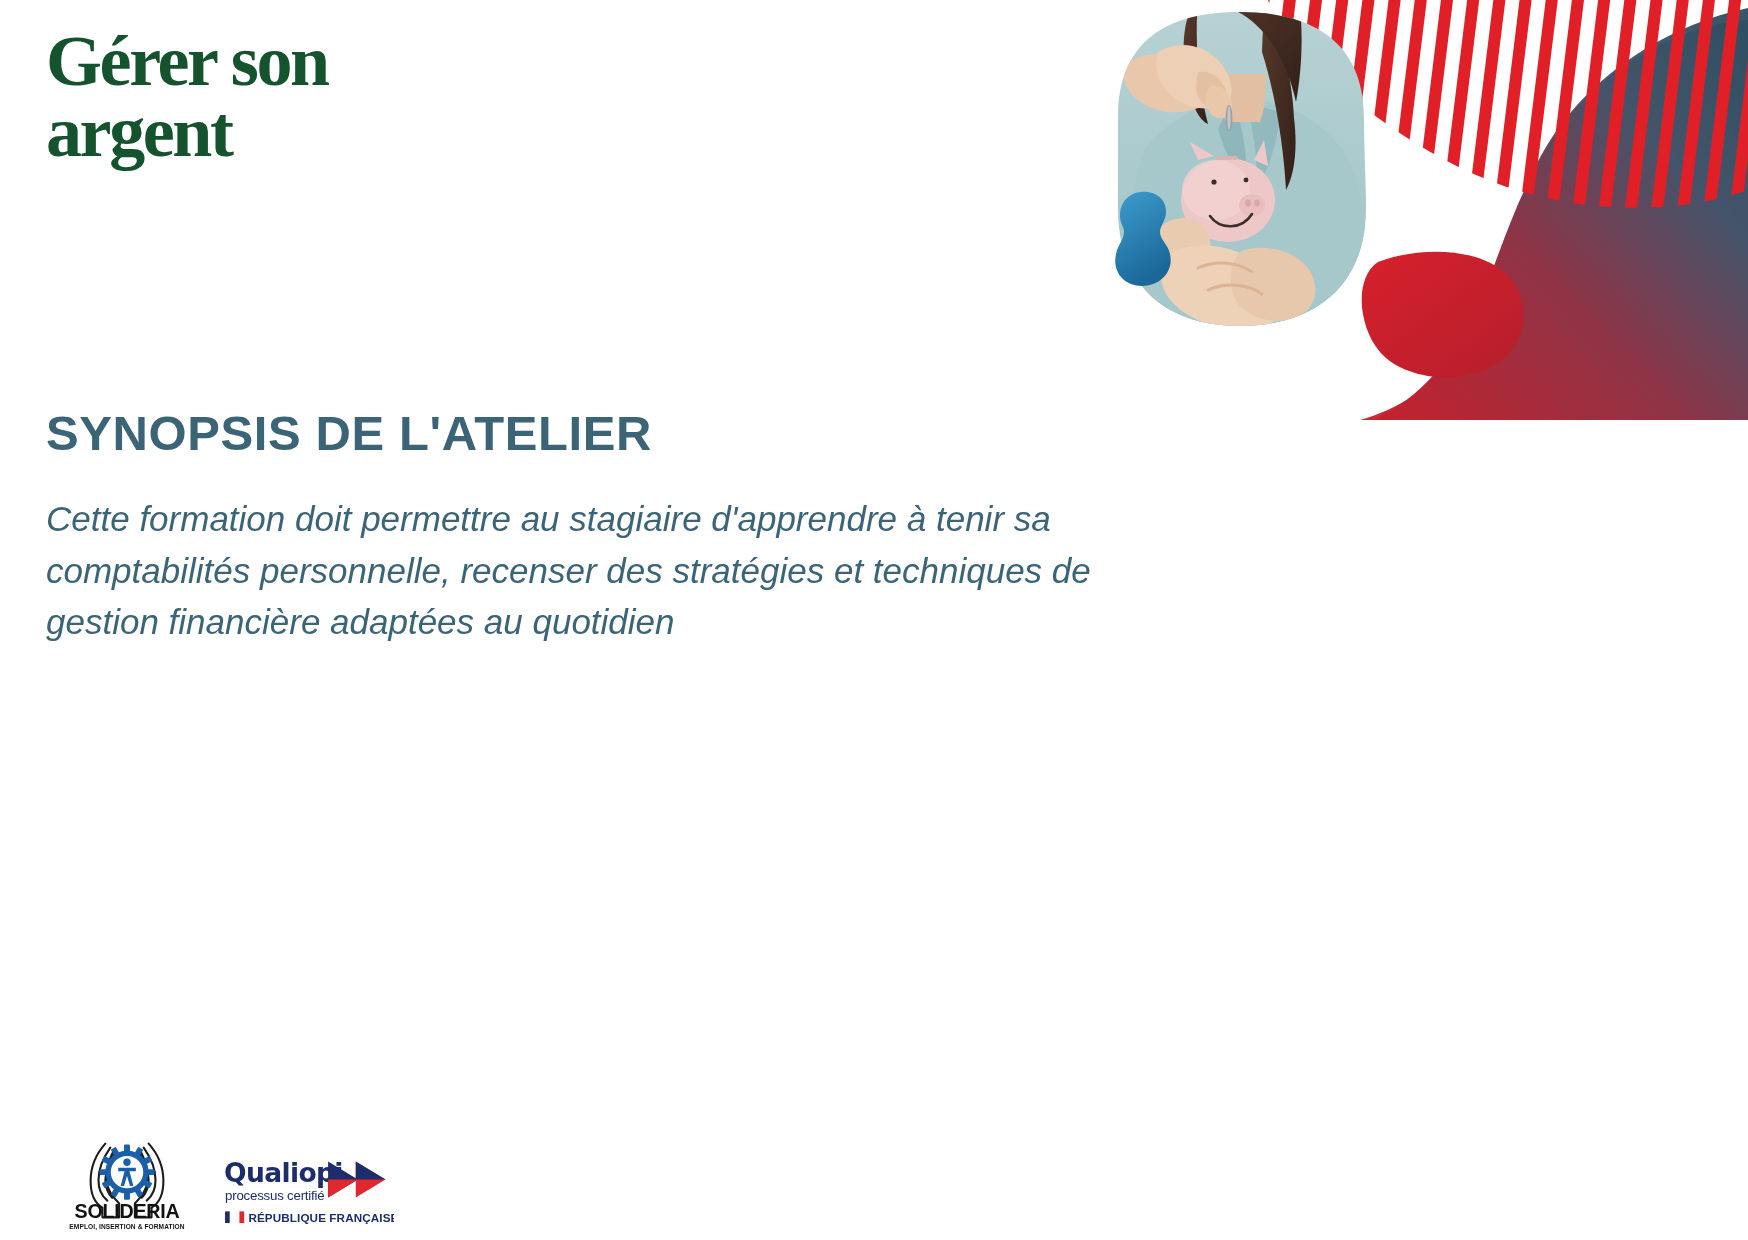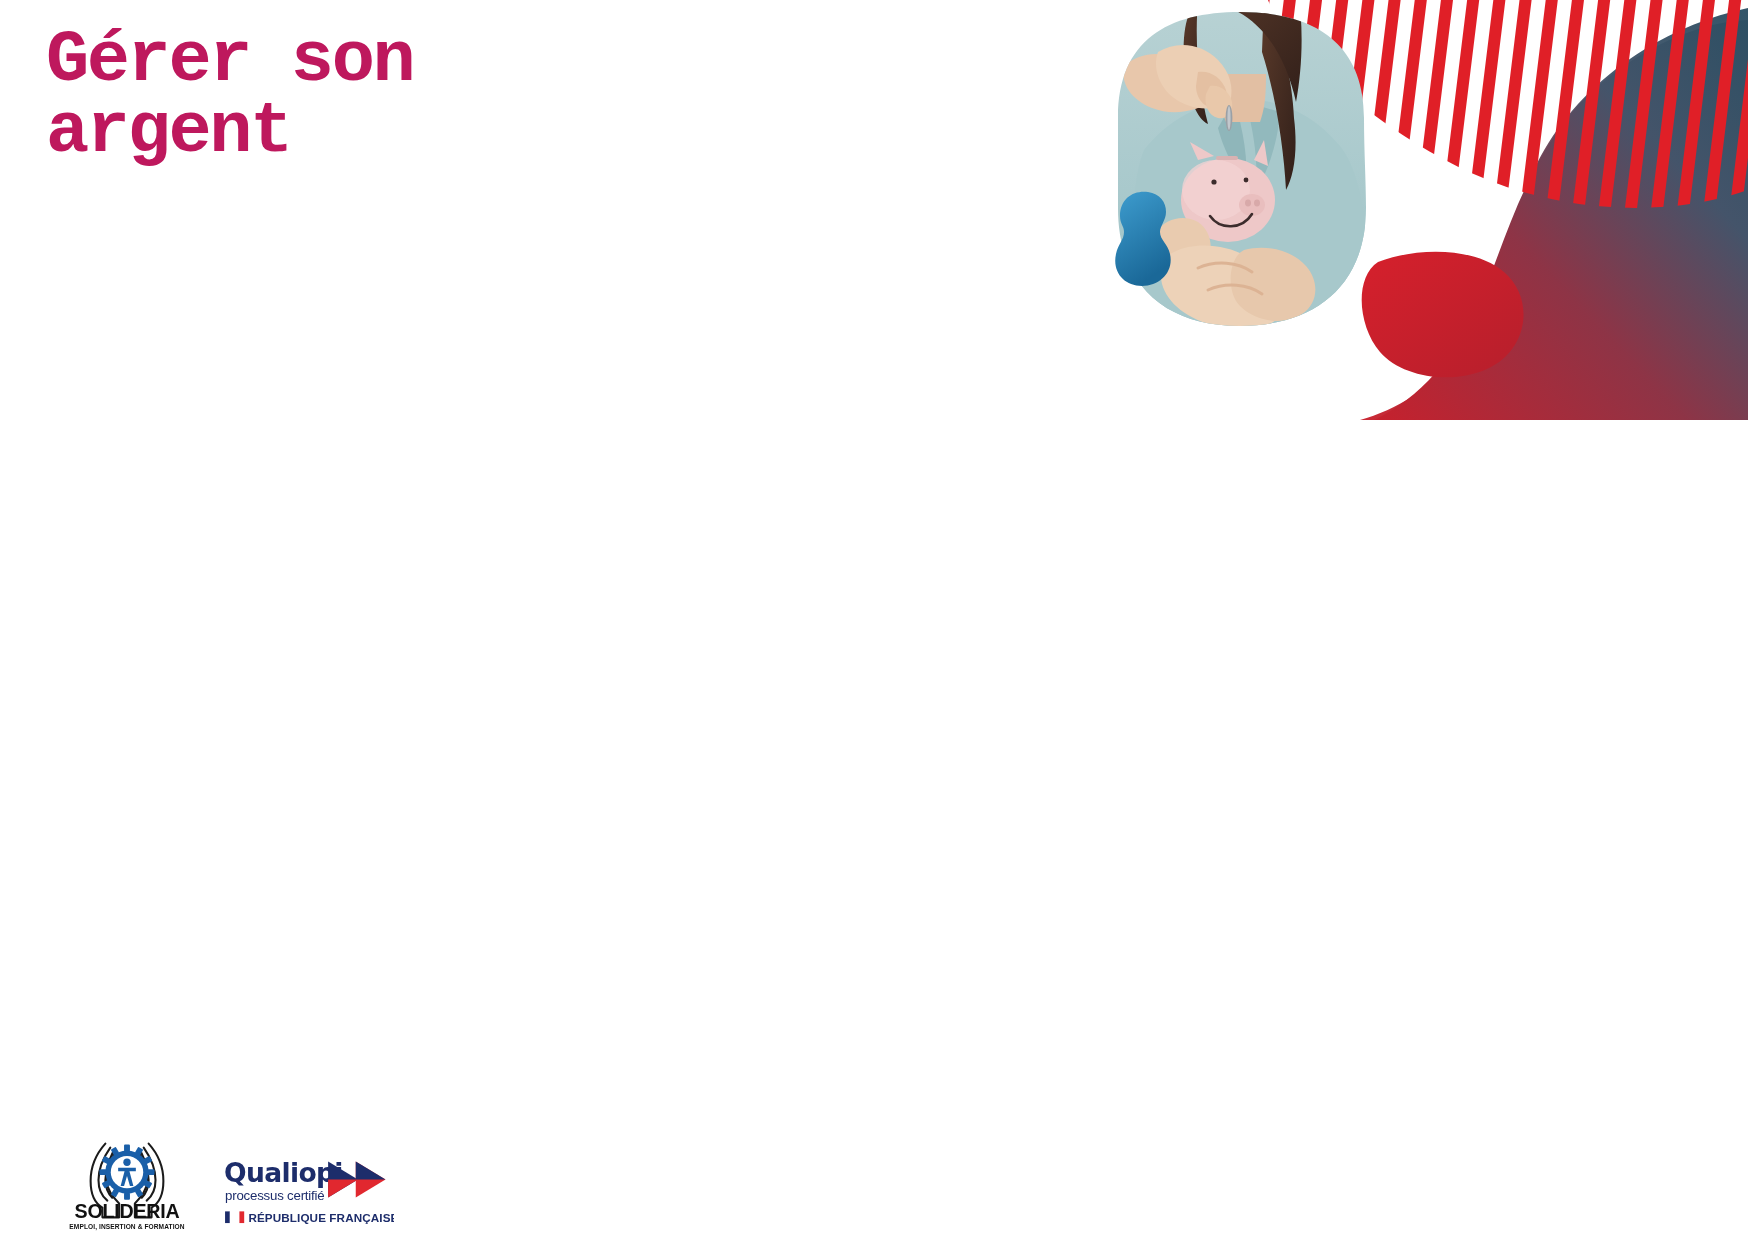--- a/index.html
+++ b/index.html
@@ -36,26 +36,26 @@
   .deco-layer svg { display: block; }
 
   
   .title-block {
     position: absolute;
     left: 46px;
     top: 26px;
     width: 620px;
   }
   .deck-title {
-    font-family: Liberation Mono, monospace;
+    font-family: Liberation Serif, serif;
     font-weight: 700;
     font-size: 72px;
     line-height: 0.98;
     letter-spacing: -2.4px;
-    color: #be185d;
+    color: #14532d;
     margin: 0;
     white-space: pre-line;
   }
 
   
   .content {
     position: absolute;
     left: 46px;
     top: 408px;
     width: 1180px;
@@ -249,20 +249,24 @@
                  C 76,226 72,224 72,216 Z" fill="url(#blueBlobGrad)"></path>
       </g>
     </svg>
   </div>
 
   <div class="title-block">
     <h1 class="deck-title">Gérer son
 argent</h1>
   </div>
 
+  <div class="content">
+    <h2 class="section-heading">SYNOPSIS DE L'ATELIER</h2>
+    <p class="section-body">Cette formation doit permettre au stagiaire d'apprendre à tenir sa comptabilités personnelle, recenser des stratégies et techniques de gestion financière adaptées au quotidien</p>
+  </div>
 
   <div class="vertical-label">
     
     
   </div>
 
   <div class="footer-logos">
 
     <div class="logo-solideria">
       <svg viewBox="0 0 240 230" xmlns="http://www.w3.org/2000/svg">

